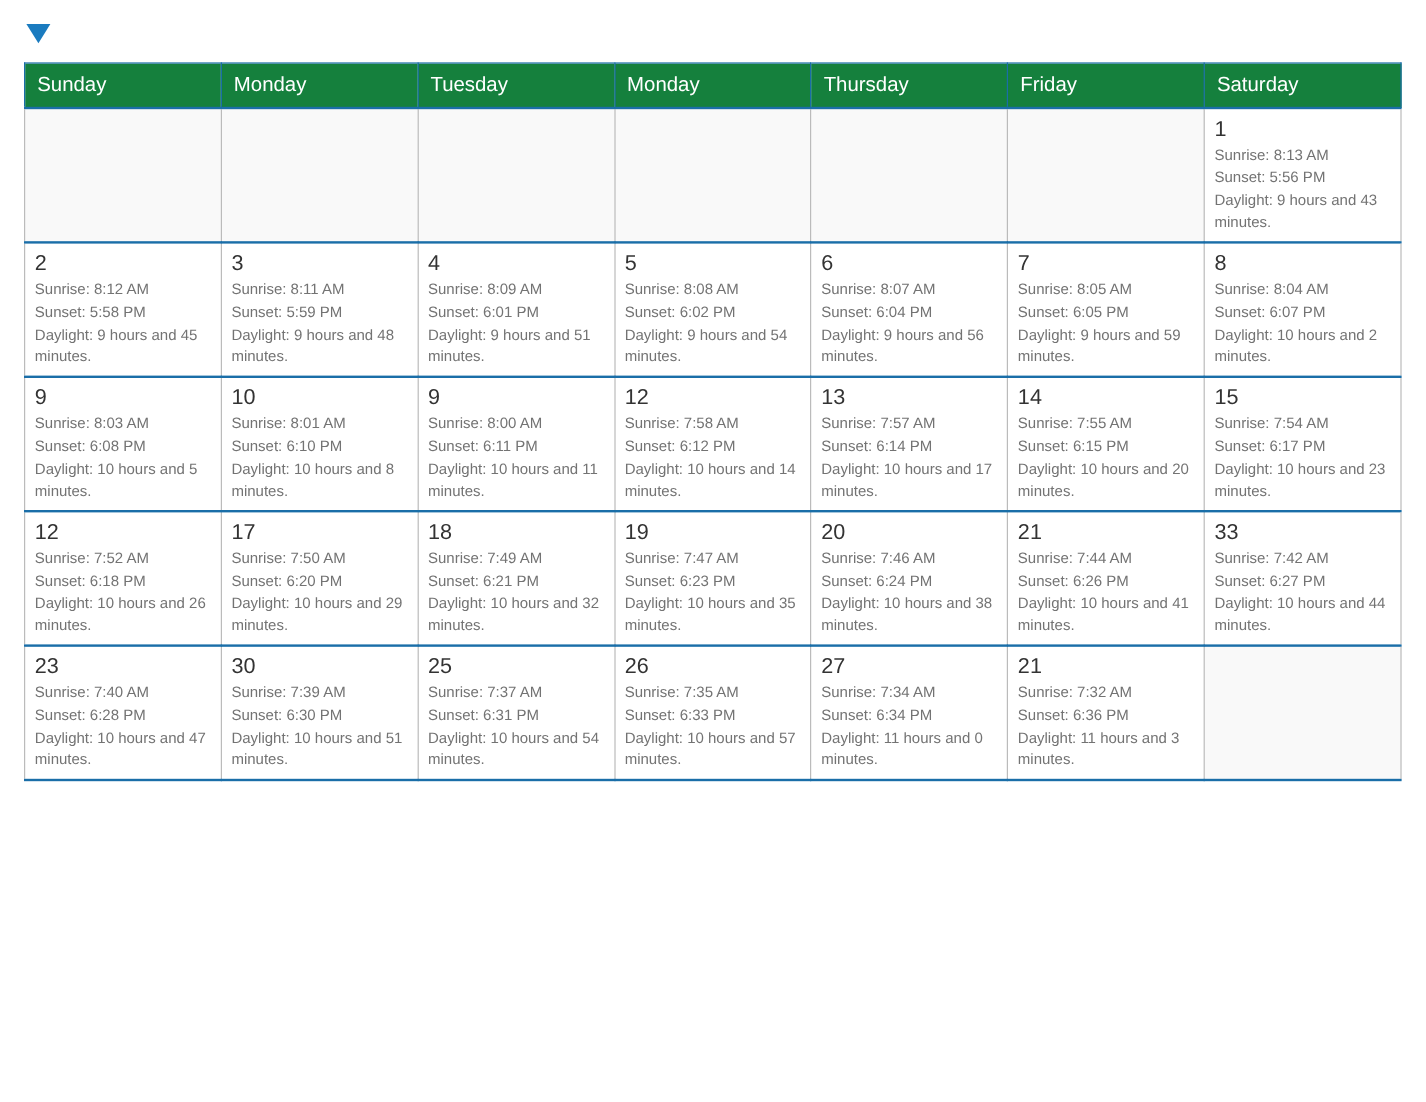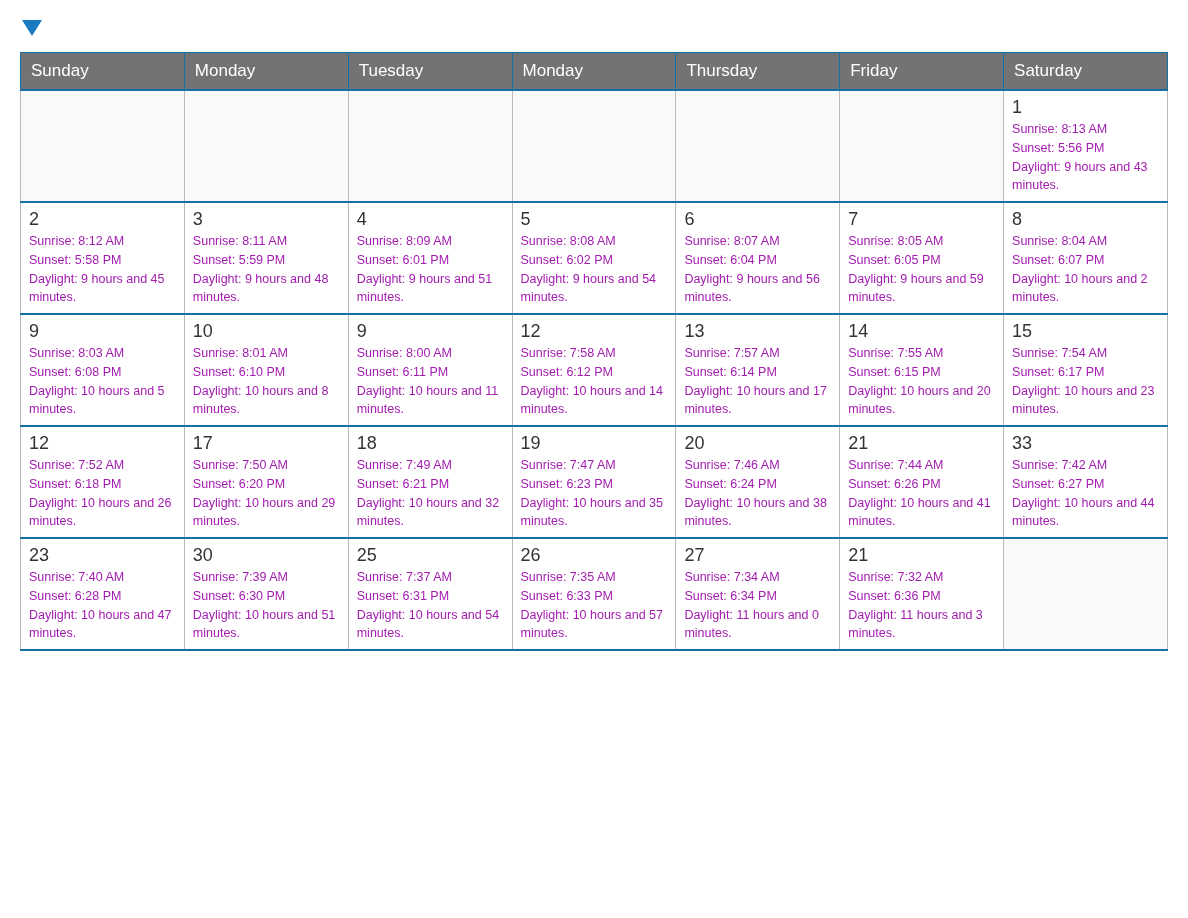--- a/index.html
+++ b/index.html
@@ -58,21 +58,21 @@
       font-size: 22px;
       color: #444;
       margin-top: 4px;
     }
     .calendar {
       width: 100%;
       border-collapse: collapse;
       border: 1px solid #aaa;
     }
     .calendar th {
-      background-color: #737373;
+      background-color: #15803d;
       color: #fff;
       text-align: left;
       padding: 8px 10px;
       font-size: 17px;
       font-weight: normal;
       border: 1px solid #1a6ea8;
     }
     .calendar td {
       vertical-align: top;
       padding: 6px 8px;
@@ -83,21 +83,21 @@
       color: #333;
     }
     .day-number {
       font-size: 18px;
       color: #333;
       margin-bottom: 2px;
       display: block;
     }
     .day-info {
       font-size: 12.5px;
-      color: #a21caf;
+      color: #737373;
       line-height: 1.5;
     }
     .empty-cell {
       background: #f9f9f9;
     }
     tr { border-bottom: 2px solid #1a6ea8; }
   </style>
 </head>
 <body>
 

